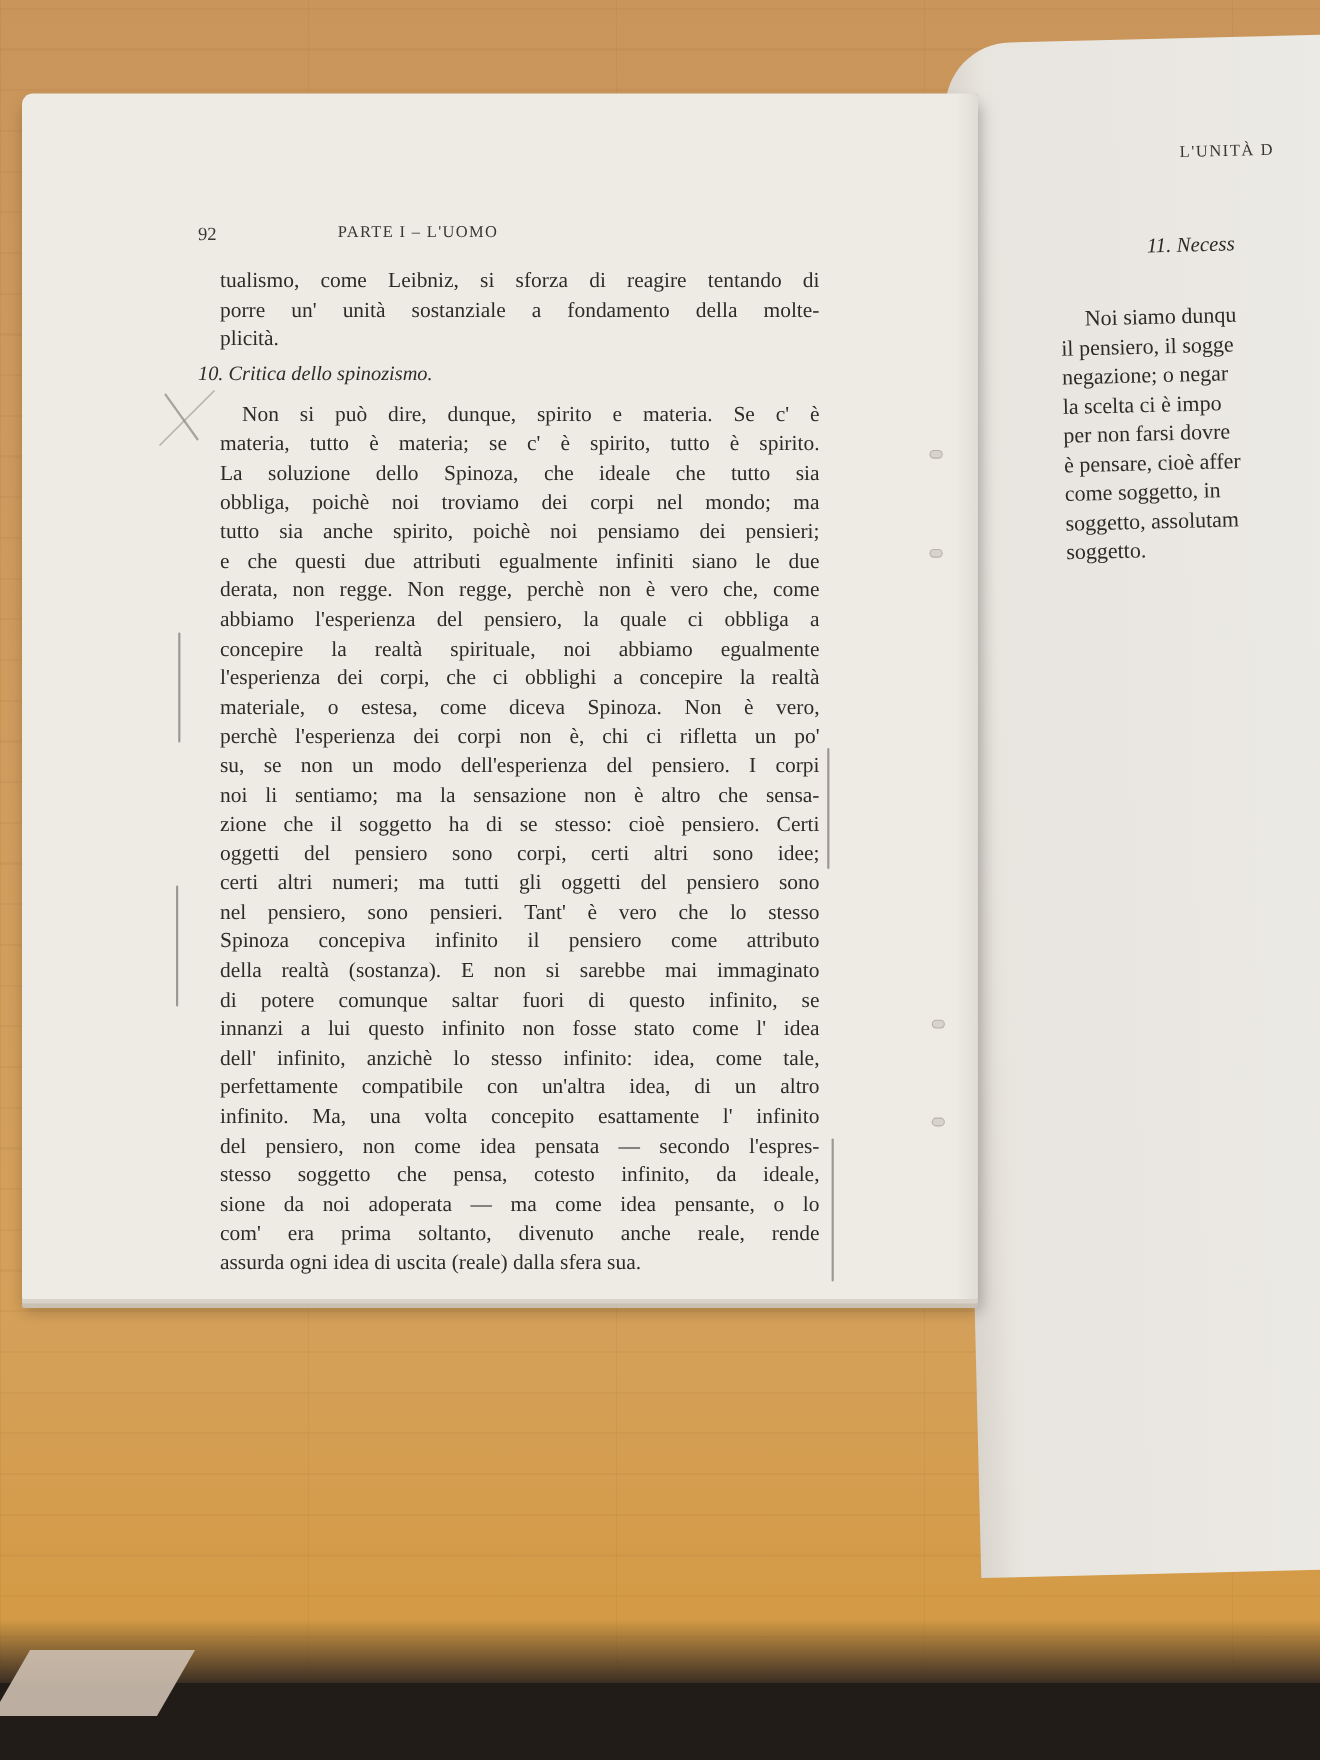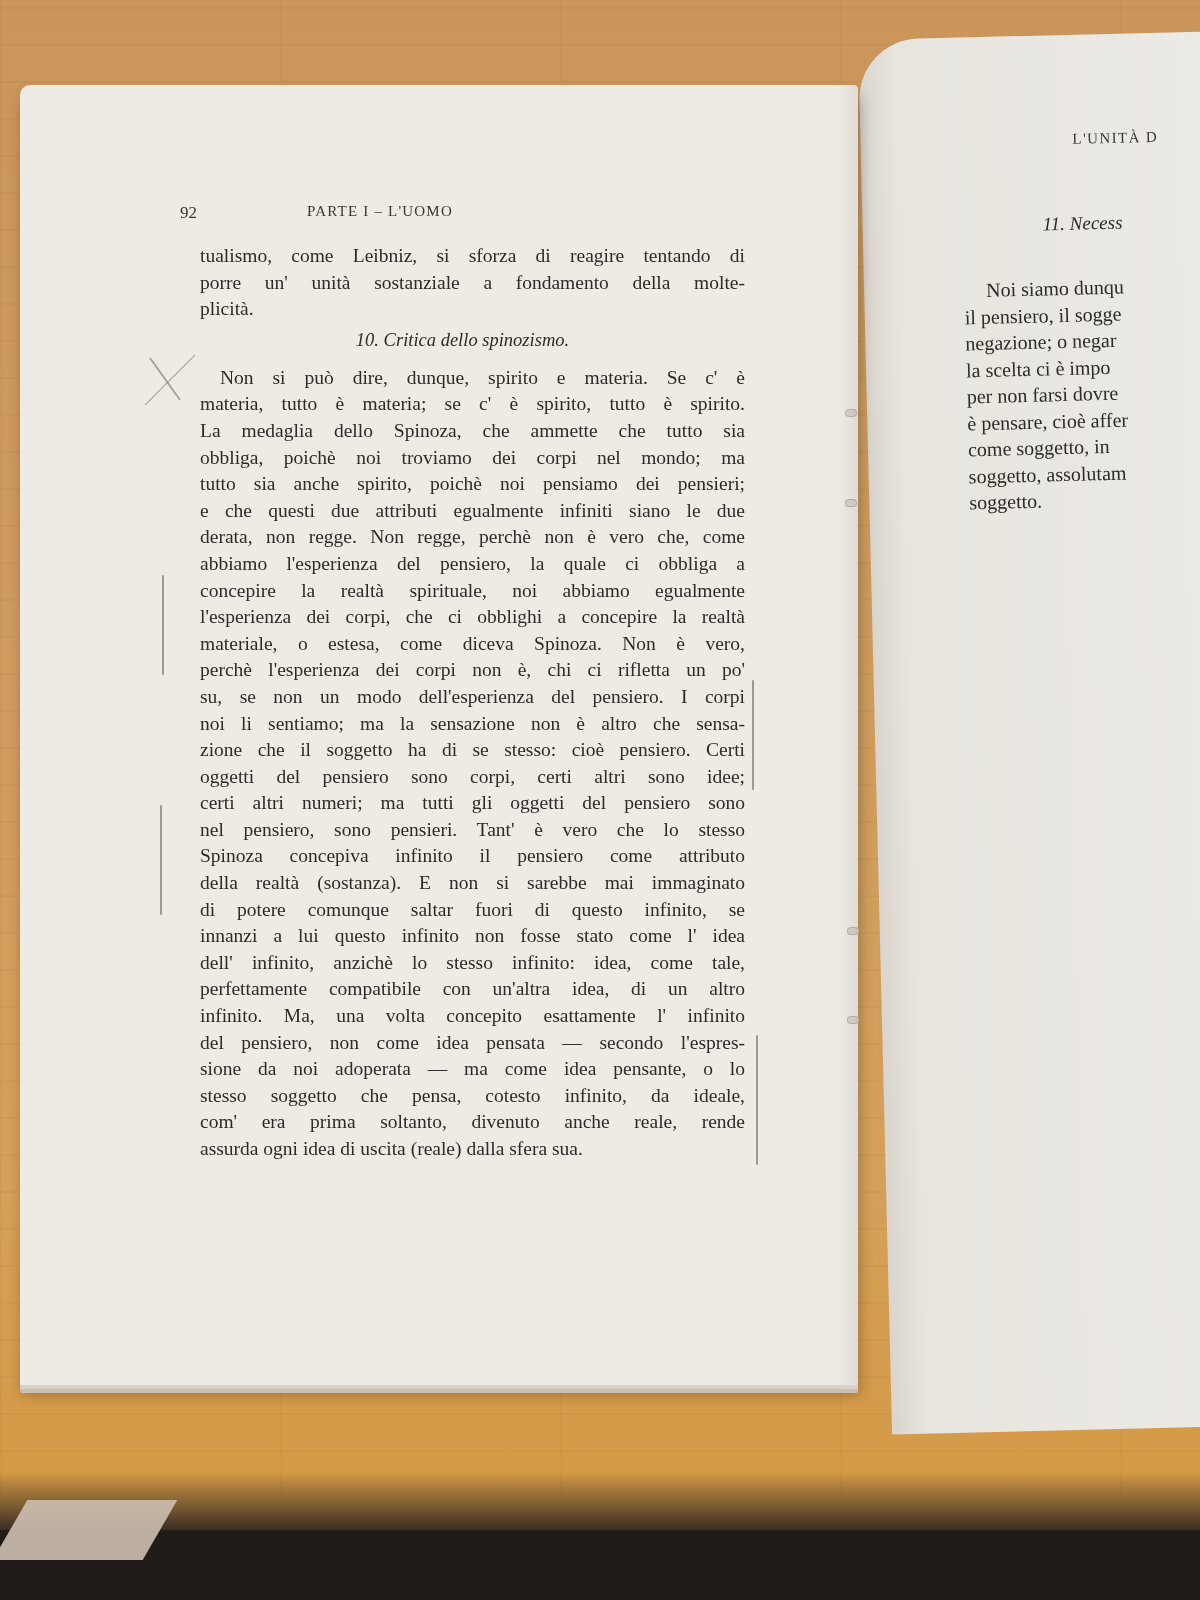--- a/index.html
+++ b/index.html
@@ -16,24 +16,25 @@
   }
   .dark-floor {
     position:absolute; left:0; top:1530px; width:1200px; height:70px;
     background:#221c19;
   }
   .paper-scrap {
     position:absolute; left:10px; top:1500px; width:150px; height:60px;
     background:#cdbfb0; transform:skewX(-30deg); opacity:.9;
   }
   .left-page {
-    position:absolute; left:20px; top:85px; width:838px; height:1300px;
+    position:absolute; left:20px; top:85px; width:838px; height:1096px;
     background:#eeebe5;
     border-radius:10px 4px 2px 2px;
     box-shadow: 0 4px 0 #d8d2c8, 0 8px 0 #c9c0b2, 2px 10px 14px rgba(0,0,0,.25);
+    padding-left: 31px;
   }
   .left-page::after {
     content:""; position:absolute; right:0; top:0; width:20px; height:100%;
     background:linear-gradient(90deg, rgba(0,0,0,0) 0%, rgba(120,110,100,.12) 100%);
   }
   .right-page {
     position:absolute; left:858px; top:40px; width:360px; height:1395px;
     background:linear-gradient(90deg, #d9d4cc 0%, #e8e5df 10%, #eceae5 100%);
     border-radius:60px 0 0 0;
     transform:rotate(-1.4deg); transform-origin:0 0;
@@ -46,21 +47,21 @@
     position:absolute; left:160px; top:118px; font-size:17px; color:#3a3632;
   }
   .text-block {
     position:absolute; left:160px; top:158px; width:565px;
     font-size:19.5px; line-height:26.6px; color:#2e2a27;
     text-align:justify;
   }
   .text-block .line { display:block; text-align:justify; text-align-last:justify; white-space:nowrap; height:26.6px;margin-left:20px; }
   .text-block .line.last { text-align-last:left; }
   .section-title {
-    display:block; text-align:center; font-style:italic; font-size:18.5px;
+    display:block; text-align:left; font-style:italic; font-size:18.5px;
     margin:4px 0 12px 0; height:26px;
   }
   .indent { padding-left:20px; }
   .pencil { position:absolute; background:#7a7570; opacity:.7; border-radius:2px; }
   .right-head { position:absolute; left:212px; top:96px; font-size:15px; letter-spacing:1.4px; color:#3a3632; white-space:nowrap; }
   .right-section { position:absolute; left:180px; top:178px; font-style:italic; font-size:19px; color:#2e2a27; white-space:nowrap; }
   .right-body { position:absolute; left:100px; top:240px; font-size:20px; line-height:26.5px; color:#2e2a27; white-space:nowrap; }
   .right-body .line { display:block; height:26.5px; }
   .right-body .indent { padding-left:22px; }
   .staple { position:absolute; width:10px; height:6px; background:#d8d3cb; border-radius:3px; box-shadow:0 0 0 1px #b9b2a8; }
@@ -92,21 +93,21 @@
   <div class="page-number">92</div>
   <div class="running-head">PARTE I – L'UOMO</div>
 
   <div class="text-block">
     <span class="line">tualismo, come Leibniz, si sforza di reagire tentando di</span>
     <span class="line">porre un' unità sostanziale a fondamento della molte-</span>
     <span class="line last">plicità.</span>
     <span class="section-title">10. Critica dello spinozismo.</span>
     <span class="line indent">Non si può dire, dunque, spirito e materia. Se c' è</span>
     <span class="line">materia, tutto è materia; se c' è spirito, tutto è spirito.</span>
-    <span class="line">La medaglia dello Spinoza, che ammette che tutto sia</span>
+    <span class="line">La soluzione dello Spinoza, che ideale che tutto sia</span>
     <span class="line">obbliga, poichè noi troviamo dei corpi nel mondo; ma</span>
     <span class="line">tutto sia anche spirito, poichè noi pensiamo dei pensieri;</span>
     <span class="line">e che questi due attributi egualmente infiniti siano le due</span>
     <span class="line">derata, non regge. Non regge, perchè non è vero che, come</span>
     <span class="line">abbiamo l'esperienza del pensiero, la quale ci obbliga a</span>
     <span class="line">concepire la realtà spirituale, noi abbiamo egualmente</span>
     <span class="line">l'esperienza dei corpi, che ci obblighi a concepire la realtà</span>
     <span class="line">materiale, o estesa, come diceva Spinoza. Non è vero,</span>
     <span class="line">perchè l'esperienza dei corpi non è, chi ci rifletta un po'</span>
     <span class="line">su, se non un modo dell'esperienza del pensiero. I corpi</span>
@@ -116,22 +117,22 @@
     <span class="line">certi altri numeri; ma tutti gli oggetti del pensiero sono</span>
     <span class="line">nel pensiero, sono pensieri. Tant' è vero che lo stesso</span>
     <span class="line">Spinoza concepiva infinito il pensiero come attributo</span>
     <span class="line">della realtà (sostanza). E non si sarebbe mai immaginato</span>
     <span class="line">di potere comunque saltar fuori di questo infinito, se</span>
     <span class="line">innanzi a lui questo infinito non fosse stato come l' idea</span>
     <span class="line">dell' infinito, anzichè lo stesso infinito: idea, come tale,</span>
     <span class="line">perfettamente compatibile con un'altra idea, di un altro</span>
     <span class="line">infinito. Ma, una volta concepito esattamente l' infinito</span>
     <span class="line">del pensiero, non come idea pensata — secondo l'espres-</span>
+    <span class="line">stesso soggetto che pensa, cotesto infinito, da ideale,</span>
     <span class="line">sione da noi adoperata — ma come idea pensante, o lo</span>
-    <span class="line">stesso soggetto che pensa, cotesto infinito, da ideale,</span>
     <span class="line">com' era prima soltanto, divenuto anche reale, rende</span>
     <span class="line last">assurda ogni idea di uscita (reale) dalla sfera sua.</span>
   </div>
 
   <svg style="position:absolute;left:120px;top:265px" width="60" height="60" viewBox="0 0 60 60">
     <line x1="10" y1="8" x2="40" y2="50" stroke="#8a847e" stroke-width="2" opacity=".7"></line>
     <line x1="55" y1="5" x2="5" y2="55" stroke="#8a847e" stroke-width="1.5" opacity=".55"></line>
   </svg>
   <div class="pencil" style="left:142px;top:490px;width:2px;height:100px;"></div>
   <div class="pencil" style="left:140px;top:720px;width:2px;height:110px;"></div>

